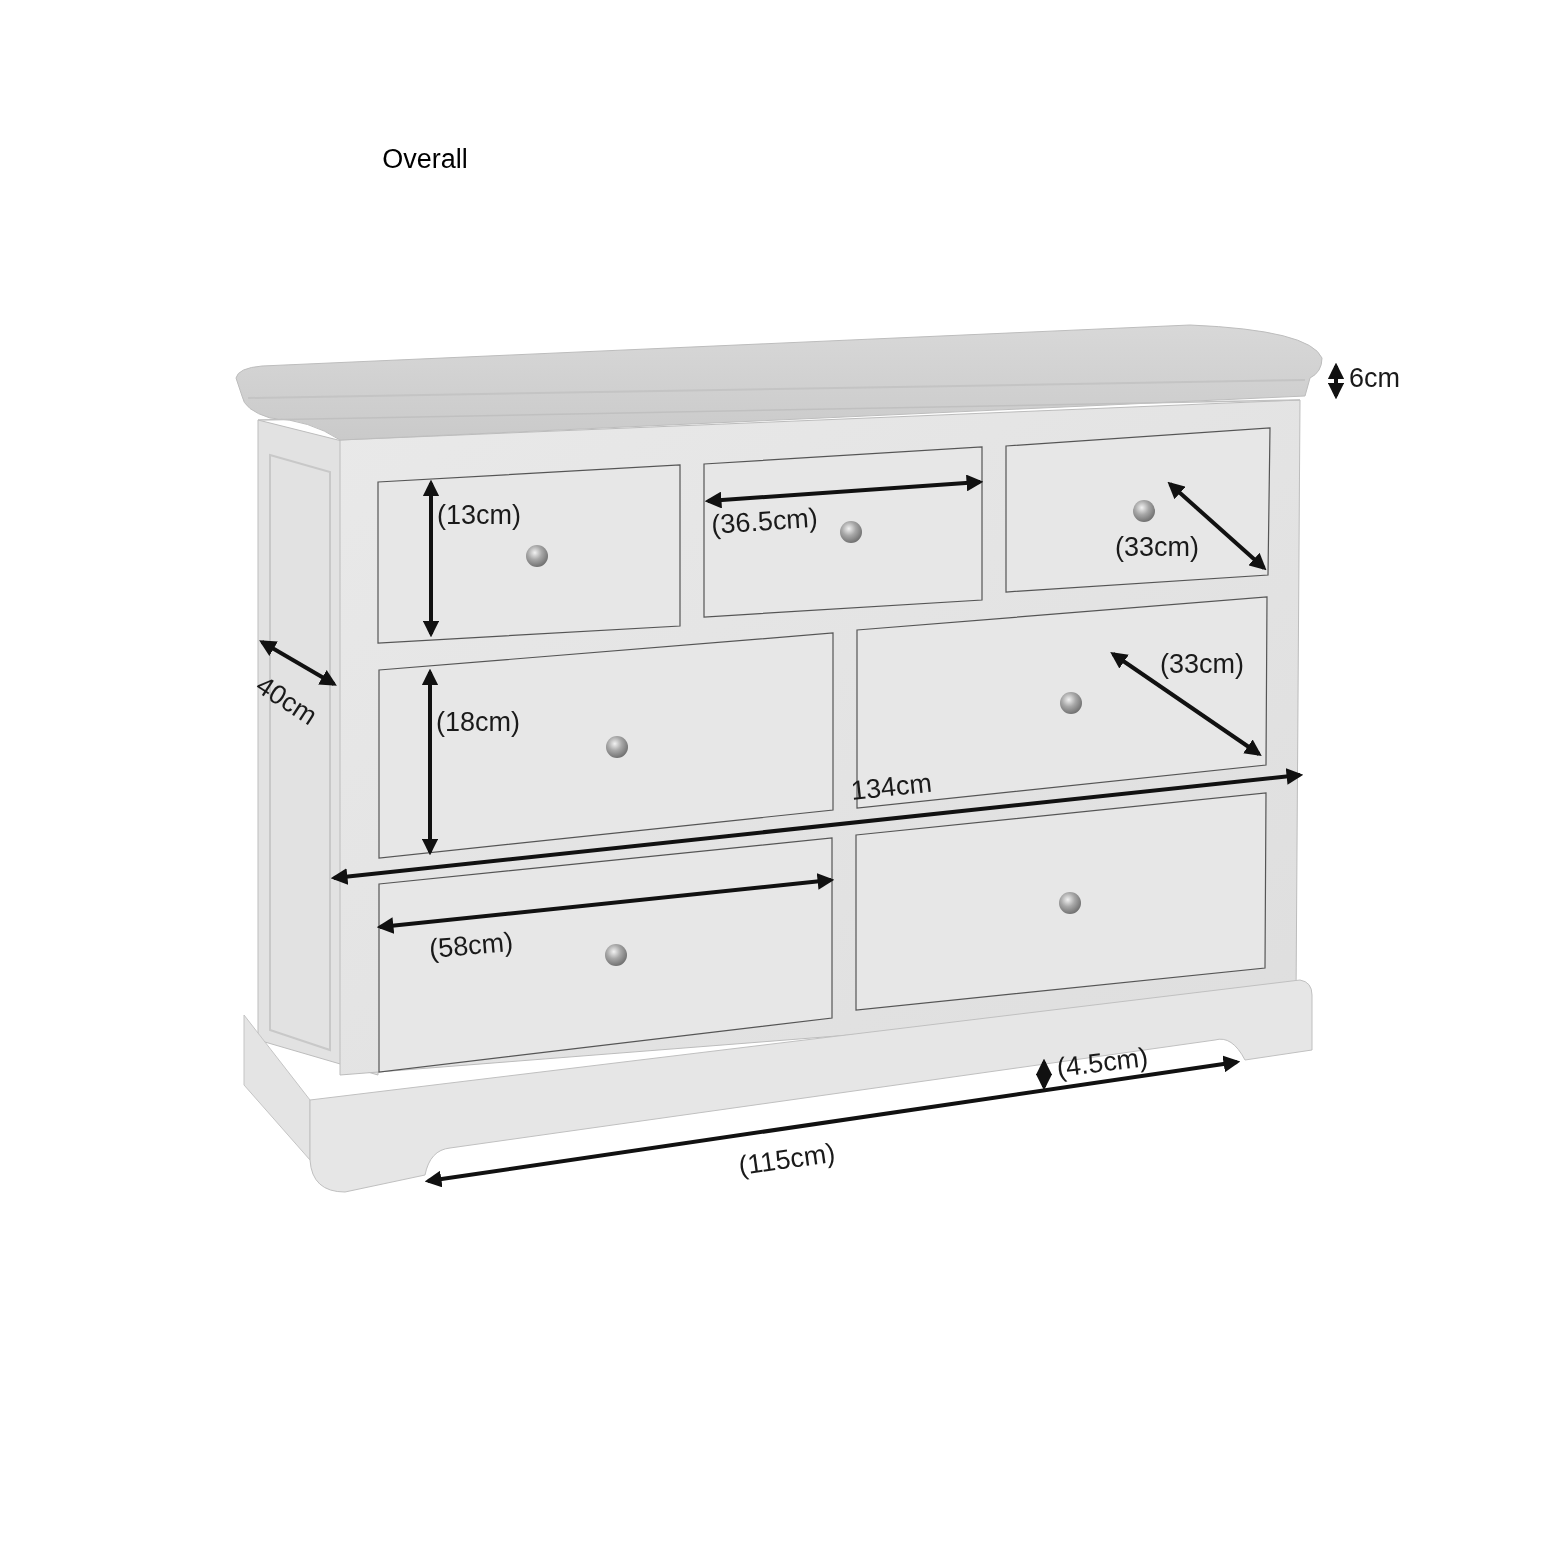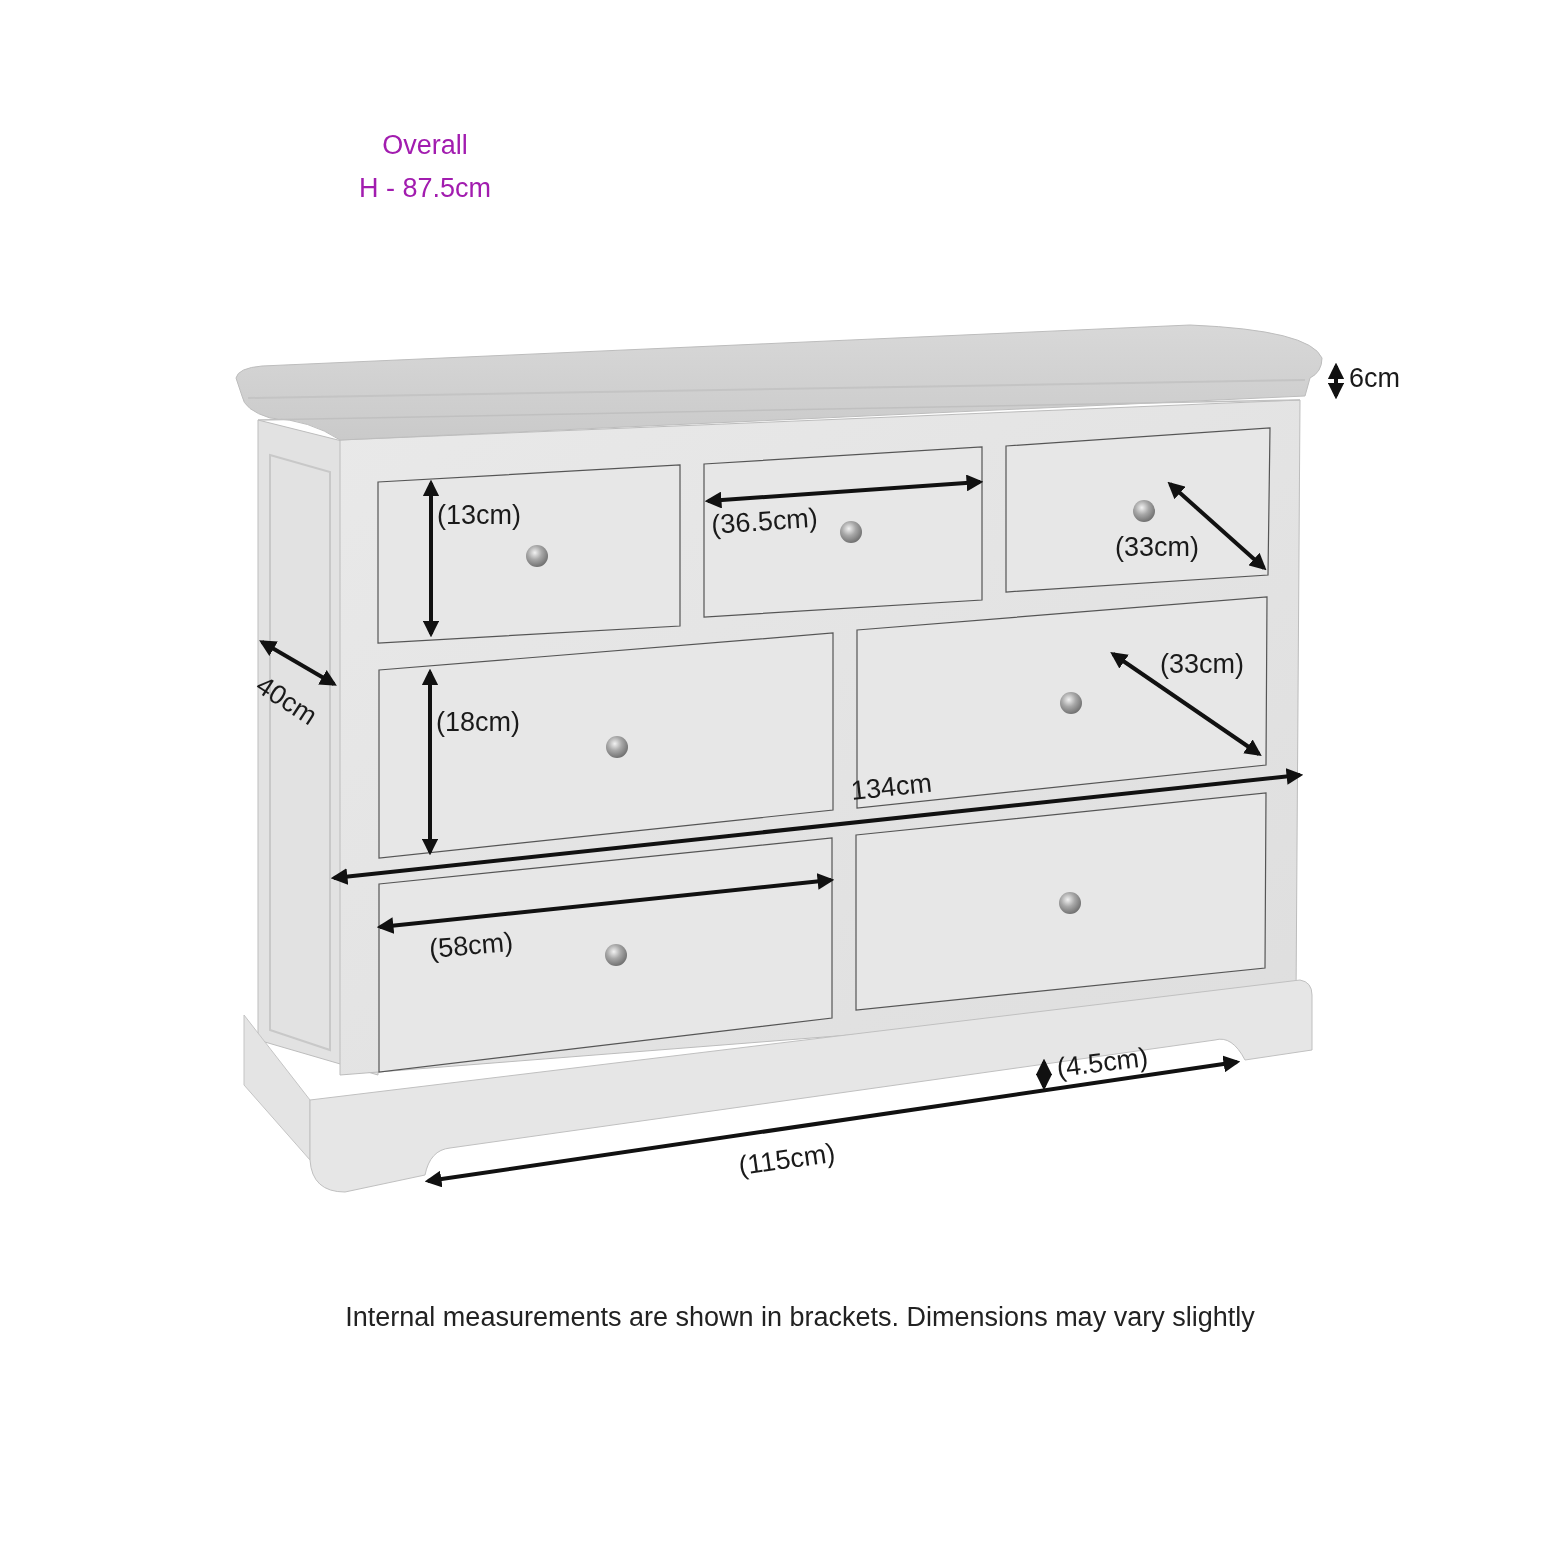--- a/index.html
+++ b/index.html
@@ -1,20 +1,20 @@
 <!DOCTYPE html>
 <html><head>
 <meta charset="utf-8">
 <style>
   html, body { margin: 0; padding: 0; background: #ffffff; }
   body { width: 1550px; height: 1550px; position: relative; overflow: hidden;
          font-family: "Liberation Sans", "DejaVu Sans", sans-serif; color: #1a1a1a; }
   #diagram { position: absolute; left: 0; top: 0; width: 1550px; height: 1550px; }
-  .overall { position: absolute; left: 300px; top: 124px; width: 250px; text-align: center;
-             font-size: 27px; line-height: 43px; color: #a21caf; }
+  .overall { position: absolute; left: 300px; top: 138px; width: 250px; text-align: center;
+             font-size: 27px; line-height: 43px; color: #000000; }
   .overall div { white-space: nowrap; }
   .footnote { position: absolute; left: 200px; top: 1296px; width: 1200px; text-align: center;
               font-size: 27px; line-height: 43px; color: #222; }
   .lbl { font-family: "Liberation Sans", "DejaVu Sans", sans-serif; font-size: 27px; fill: #1a1a1a; }
 </style>
 </head>
 <body>
 
 <svg id="diagram" viewBox="0 0 1550 1550" xmlns="http://www.w3.org/2000/svg">
   <defs>
@@ -107,18 +107,16 @@
   <text class="lbl" x="1115" y="556">(33cm)</text>
   <text class="lbl" x="436" y="731">(18cm)</text>
   <text class="lbl" x="1160" y="673">(33cm)</text>
   <text class="lbl" x="0" y="0" transform="translate(430,958) rotate(-5)">(58cm)</text>
   <text class="lbl" x="0" y="0" transform="translate(1058,1077) rotate(-7)">(4.5cm)</text>
   <text class="lbl" x="0" y="0" transform="translate(740,1175) rotate(-8)">(115cm)</text>
 </svg>
 
 <div class="overall">
   <div>Overall</div>
-  <div>H - 87.5cm</div>
 </div>
 
 <div class="footnote">
-  <div>Internal measurements are shown in brackets. Dimensions may vary slightly</div>
 </div>
 
 </body></html>

